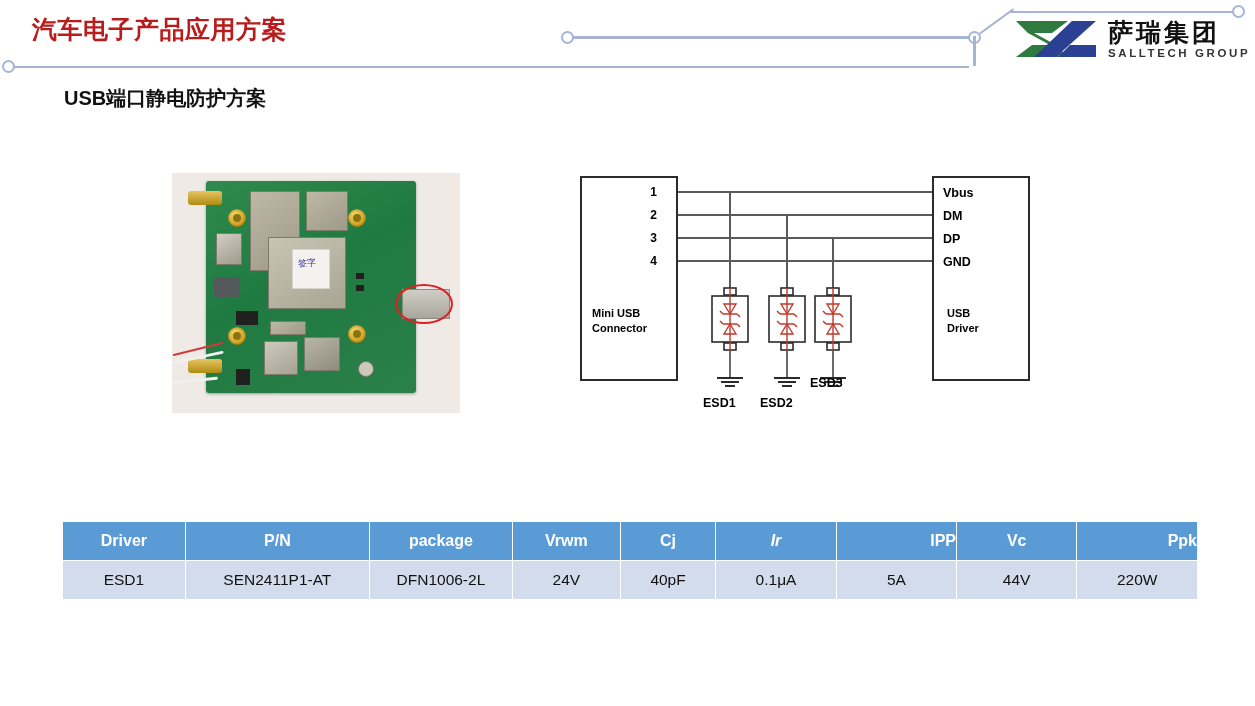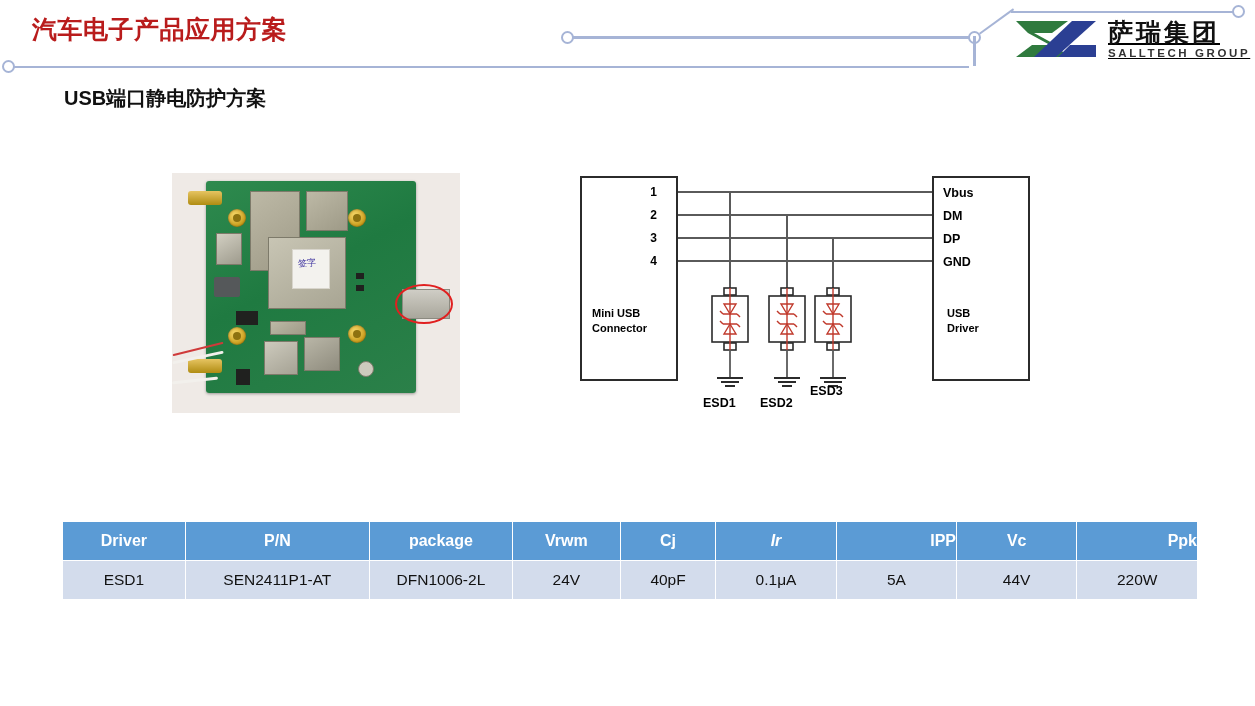--- a/index.html
+++ b/index.html
@@ -217,21 +217,21 @@
 </div>
 
 <div id="slide-title">汽车电子产品应用方案</div>
 
 <div style="position:absolute; left:1012px; top:14px; width:240px; height:50px; display:flex; align-items:center; gap:8px;">
   <svg width="88" height="44" viewBox="0 0 88 44">
     <polygon points="4,4 56,4 40,16 22,16 44,28 56,40 4,40 20,28 38,28 16,16" fill="#2F7A3E"></polygon>
     <polygon points="60,4 84,4 44,40 22,40" fill="#2B3F93"></polygon>
     <polygon points="58,28 84,28 84,40 46,40" fill="#2B3F93"></polygon>
   </svg>
-  <div style="display:flex; flex-direction:column; justify-content:center;text-decoration:underline;">
+  <div style="display:flex; flex-direction:column; justify-content:center;">
     <div style="font-size:25px; font-weight:bold; letter-spacing:3px; line-height:27px; color:#111;">萨瑞集团</div>
     <div style="font-size:11.5px; font-weight:bold; letter-spacing:2.6px; line-height:14px; color:#333;">SALLTECH GROUP</div>
   </div>
 </div>
 
 <div id="section-heading">USB端口静电防护方案</div>
 
 <div id="pcb-photo">
   <div id="pcb-board">
 
@@ -361,21 +361,21 @@
       <line x1="31" y1="38" x2="34" y2="41" stroke="#C0392B" stroke-width="1.4"></line>
       <line x1="24" y1="64" x2="24" y2="92" stroke="#5a5a5a" stroke-width="1.8"></line>
       <line x1="11" y1="92" x2="37" y2="92" stroke="#2b2b2b" stroke-width="2"></line>
       <line x1="15" y1="96" x2="33" y2="96" stroke="#2b2b2b" stroke-width="2"></line>
       <line x1="19" y1="100" x2="29" y2="100" stroke="#2b2b2b" stroke-width="2"></line>
     </svg>
   </div>
 
   <div class="esd-label" style="left:128px; top:228px;">ESD1</div>
   <div class="esd-label" style="left:185px; top:228px;">ESD2</div>
-  <div class="esd-label" style="left:235px; top:216px;">ESD3</div>
+  <div class="esd-label" style="left:235px; top:208px;">ESD3</div>
 </div>
 
 <table id="spec-table">
   <thead>
     <tr>
       <th style="width:124px;">Driver</th>
       <th style="width:186px;">P/N</th>
       <th style="width:144px;">package</th>
       <th style="width:109px;margin-top:31px;">Vrwm</th>
       <th style="width:96px;">Cj</th>

